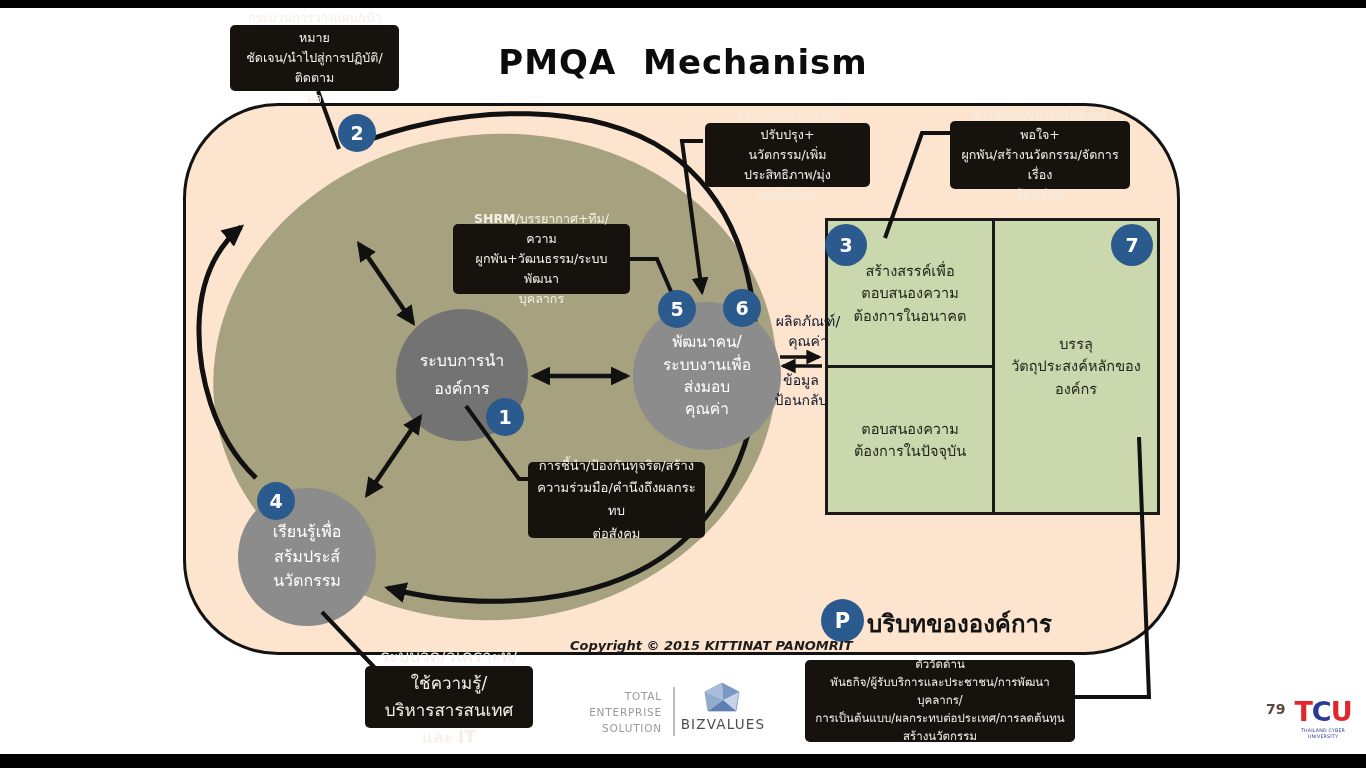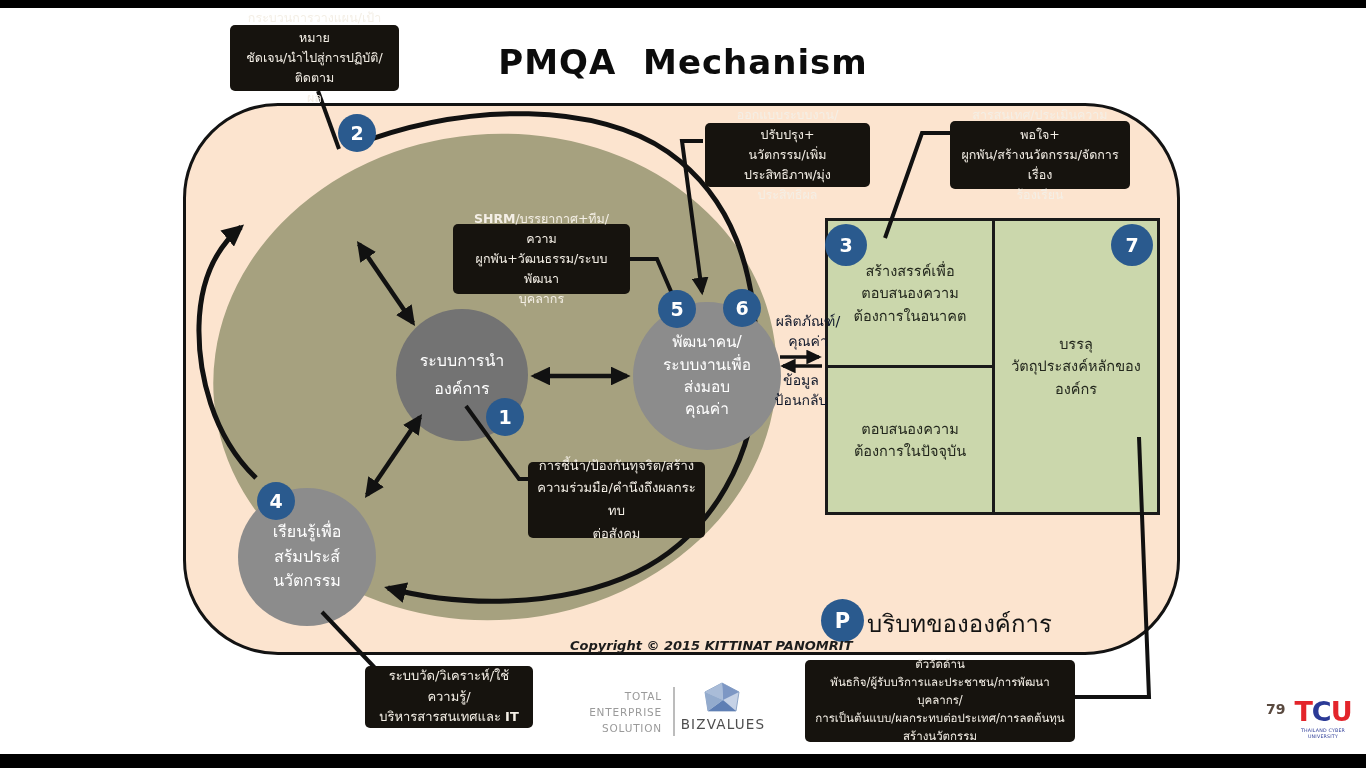--- a/index.html
+++ b/index.html
@@ -18,21 +18,21 @@
       display:flex;align-items:center;justify-content:center;font-size:19px;}
   .blackbox{position:absolute;background:#16130e;color:#f4efe6;border-radius:5px;display:flex;align-items:center;
       justify-content:center;box-sizing:border-box;padding:4px 8px;}
   .blackbox .txt{width:100%;text-align:center;white-space:pre-line;font-size:12.5px;line-height:1.6;}
   .blackbox .b{font-weight:bold;}
   .table{position:absolute;left:825px;top:218px;width:335px;height:297px;background:#cbd7ac;
       border:3px solid #1a1a1a;box-sizing:border-box;}
   .cell{position:absolute;display:flex;align-items:center;justify-content:center;text-align:center;
       white-space:pre-line;color:#23271d;font-size:14.5px;line-height:1.55;box-sizing:border-box;}
   .flowlabel{position:absolute;text-align:center;white-space:pre-line;color:#0f172a;font-size:14px;line-height:1.45;}
-  #context-label{position:absolute;left:867px;top:604px;font-size:24px;color:#141414;}
+  #context-label{position:absolute;left:867px;top:604px;font-size:24px;color:#141414;font-weight:bold;}
   #copyright{position:absolute;left:570px;top:638px;font-size:13px;font-weight:bold;font-style:italic;color:#1c1c1c;}
   #tes-logo{position:absolute;left:584px;top:689px;width:78px;text-align:right;white-space:pre-line;
       font-size:10.5px;letter-spacing:0.8px;color:#9a9a9a;line-height:1.5;}
   #logo-divider{position:absolute;left:673px;top:687px;width:2px;height:49px;background:#bcbcbc;}
   #bizvalues-label{position:absolute;left:680px;top:716px;width:86px;text-align:center;font-size:13.5px;
       letter-spacing:1.2px;color:#4d4d4d;font-weight:500;}
   #page-number{position:absolute;left:1266px;top:701px;font-size:14px;font-weight:bold;color:#59493f;}
   #tcu-logo{position:absolute;left:1291px;top:697px;width:64px;height:50px;background:#fff;text-align:center;}
   #tcu-letters{font-size:27px;font-weight:900;line-height:1.1;letter-spacing:-1px;}
   #tcu-letters .red{color:#e3252b;} #tcu-letters .blue{color:#2b3a96;}
@@ -140,21 +140,21 @@
     <div class="txt" style="white-space: pre-line;">สารสนเทศ/ประเมินความพอใจ+
 ผูกพัน/สร้างนวัตกรรม/จัดการเรื่อง
 ร้องเรียน</div>
   </div>
   <div class="blackbox" style="left:528px;top:462px;width:177px;height:76px;">
     <div class="txt" style="font-size: 13px; line-height: 1.75; white-space: pre-line;">การชี้นำ/ป้องกันทุจริต/สร้าง
 ความร่วมมือ/คำนึงถึงผลกระทบ
 ต่อสังคม</div>
   </div>
   <div class="blackbox" style="left:365px;top:666px;width:168px;height:62px;">
-    <div class="txt" style="font-size:13px;"><span style="white-space: pre-line;">ระบบวัด/วิเคราะห์/ใช้ความรู้/
+    <div class="txt" style="font-size:17px;"><span style="white-space: pre-line;">ระบบวัด/วิเคราะห์/ใช้ความรู้/
 บริหารสารสนเทศและ </span><span class="b" style="white-space: pre-line;">IT</span></div>
   </div>
   <div class="blackbox" style="left:805px;top:660px;width:270px;height:82px;">
     <div class="txt" style="font-size: 11.5px; line-height: 1.55; white-space: pre-line;">ตัววัดด้าน
 พันธกิจ/ผู้รับบริการและประชาชน/การพัฒนาบุคลากร/
 การเป็นต้นแบบ/ผลกระทบต่อประเทศ/การลดต้นทุน
 สร้างนวัตกรรม</div>
   </div>
 
   <div class="flowlabel" style="left: 766px; top: 311px; width: 84px; white-space: pre-line;">ผลิตภัณฑ์/

